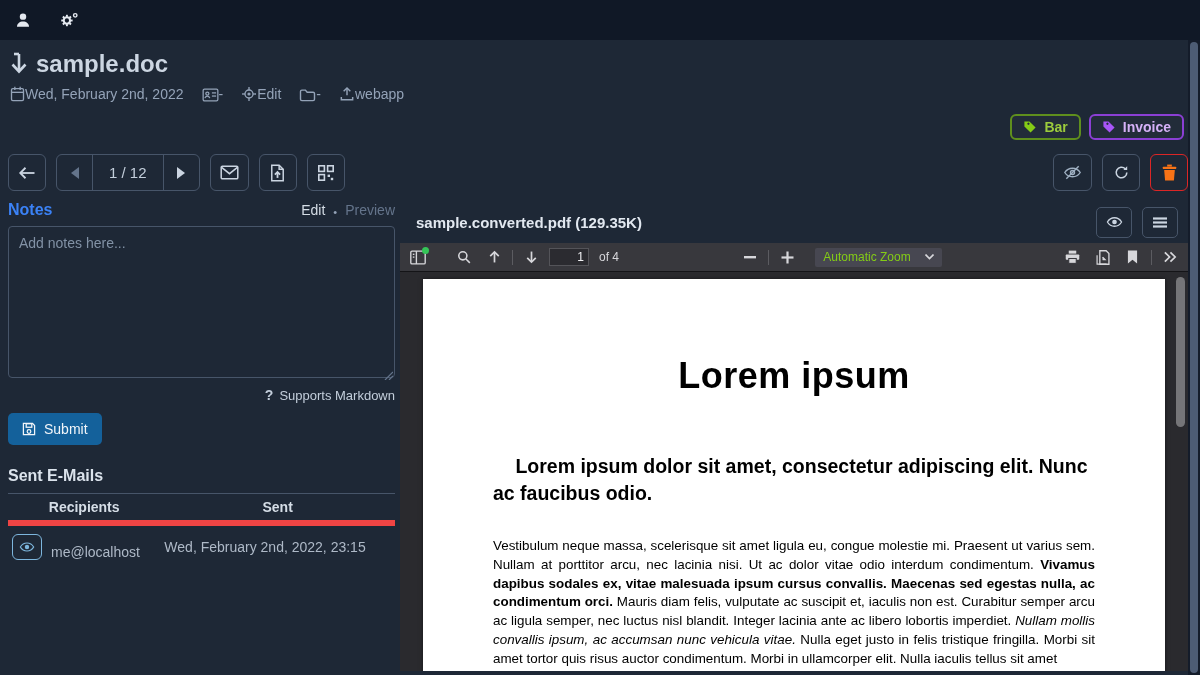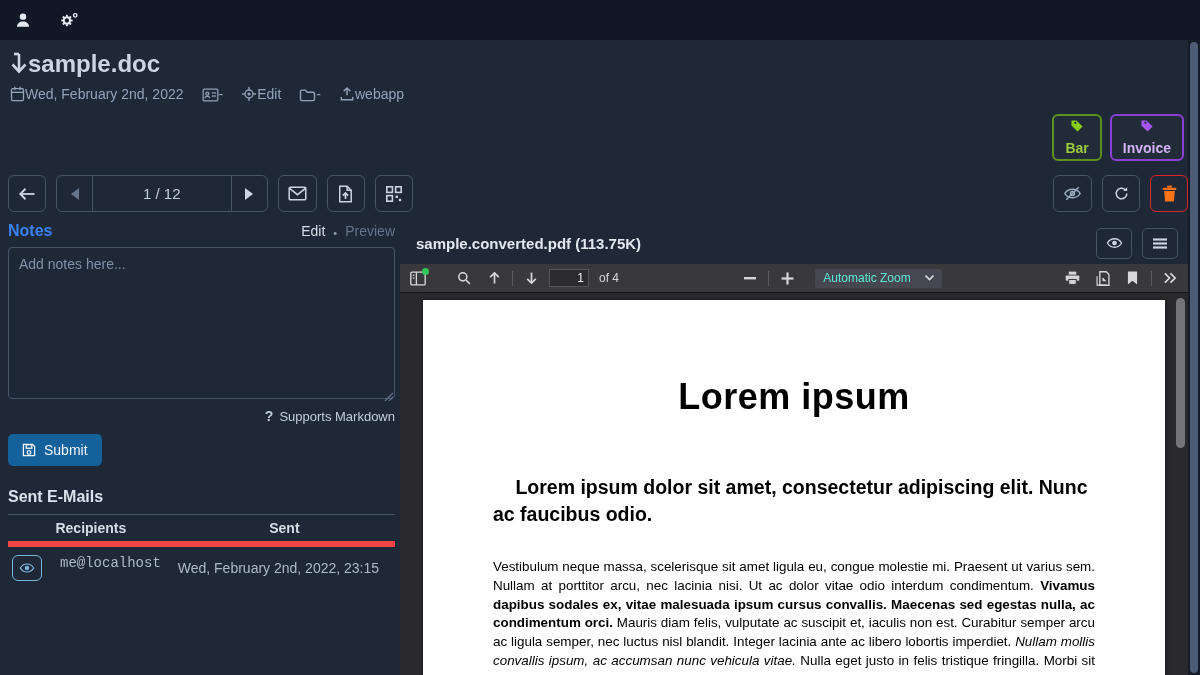--- a/index.html
+++ b/index.html
@@ -9,37 +9,37 @@
   
   .navbar { height:40px; background:#101826; display:flex; align-items:center; justify-content:space-between; padding:0 14px; }
   .nav-left { display:flex; align-items:center; gap:16px; }
   .icon-btn { background:none; border:none; color:#e5e9f0; cursor:pointer; display:flex; align-items:center; }
   .brand { display:flex; align-items:center; gap:10px; }
   .brand-name { font-weight:bold; font-size:16px; color:#f1f5f9; letter-spacing:.2px; }
   .nav-right { display:flex; align-items:center; gap:26px; }
 
   
   .item-header { padding:10px 16px 0 10px; }
-  .item-title { display:flex; align-items:center; color:#ccd6e2; font-size:24px; font-weight:bold; }
+  .item-title { display:flex; align-items:center; gap:8px; color:#ccd6e2; font-size:24px; font-weight:bold; }
   .item-meta { display:flex; align-items:center; gap:10px; margin-top:8px; color:#94a3b8; font-size:14px; }
   .meta-group { display:flex; align-items:flex-end; }
   .meta-group + .meta-group { margin-left:8px; }
 
   .tags-row { display:flex; justify-content:flex-end; gap:8px; padding:12px 16px 0 0; }
-  .tag-btn { display:flex; align-items:center; gap:7px; font-size:14px; font-weight:bold; padding:3px 11px; border-radius:6px; background:rgba(255,255,255,0.02); cursor:pointer;flex-direction:column; }
+  .tag-btn { display:flex; align-items:center; gap:7px; font-size:14px; font-weight:bold; padding:3px 11px; border-radius:6px; background:rgba(255,255,255,0.02); cursor:pointer; }
   .tag-green { color:#9ccc3c; border:2px solid #5f8f1d; }
   .tag-green .tag-ic { color:#84cc16; }
   .tag-purple { color:#d5b1f7; border:2px solid #8b3fd4; }
   .tag-purple .tag-ic { color:#a855f7; }
 
   
   .toolbar-row { display:flex; justify-content:space-between; align-items:center; padding:14px 12px 0 8px; }
   .tb-left, .tb-right { display:flex; align-items:center; gap:10px; }
   .tb-btn { height:37px; min-width:38px; border:1px solid #475569; border-radius:6px; background:transparent; color:#cbd5e1; display:flex; align-items:center; justify-content:center; cursor:pointer; padding:0 9px; }
-  .pager { display:flex; align-items:stretch; height:37px; border:1px solid #475569; border-radius:6px; overflow:hidden;gap:34px; }
+  .pager { display:flex; align-items:stretch; height:37px; border:1px solid #475569; border-radius:6px; overflow:hidden; }
   .pager > * { display:flex; align-items:center; justify-content:center; background:transparent; border:none; color:#cbd5e1; cursor:pointer; }
   .pager-prev { width:36px; color:#64748b; border-right:1px solid #475569; }
   .pager-label { padding:0 16px; font-size:15px; color:#c3cedb; }
   .pager-next { width:36px; border-left:1px solid #475569; }
   .tb-btn.danger { border:1px solid #dc2626; }
 
   
   .content { display:flex; margin-top:10px; height:470px; }
   .left-col { width:400px; padding:0 5px 0 8px; flex:none; }
   .right-col { flex:1; display:flex; flex-direction:column; margin-right:12px; min-width:0; }
@@ -57,37 +57,37 @@
   .resize-grip { position:absolute; right:2px; bottom:2px; color:#64748b; }
   .md-hint { display:flex; justify-content:flex-end; align-items:center; gap:6px; font-size:13px; color:#c3cedb; margin-top:5px; }
   .md-q { font-weight:bold; font-size:14px; }
   .submit-btn { margin-top:10px; background:#14619b; color:#f1f5f9; border:none; border-radius:5px; font-size:14px; padding:8px 14px; display:flex; align-items:center; gap:8px; cursor:pointer; }
 
   
   .sent-heading { margin-top:22px; font-size:16px; font-weight:bold; color:#dbe3ec; }
   table.sent-table { width:100%; border-collapse:collapse; margin-top:8px; font-size:14px; }
   .sent-table thead th { border-top:1px solid #475569; border-bottom:6px solid #ef4444; padding:5px 4px; font-weight:bold; color:#d5dde6; text-align:center; }
   .sent-table td { padding:8px 4px; color:#aeb9c7; }
-  .cell-recipient { display:flex; align-items:flex-start; gap:18px;font-family:Liberation Mono, monospace; }
+  .cell-recipient { display:flex; align-items:flex-end; gap:9px; }
   .eye-mini-btn { border:1px solid #7db6dd; border-radius:6px; background:transparent; color:#7db6dd; width:30px; height:26px; display:flex; align-items:center; justify-content:center; cursor:pointer; }
 
   
   .attach-header { height:42px; display:flex; align-items:center; justify-content:space-between; padding:0 10px 0 16px; }
   .attach-name { font-size:15px; font-weight:bold; color:#e2e8f0; }
   .attach-actions { display:flex; gap:10px; }
   .attach-btn { width:36px; height:31px; border:1px solid #475569; border-radius:5px; background:transparent; color:#cbd5e1; display:flex; align-items:center; justify-content:center; cursor:pointer; }
 
   .pdf-toolbar { height:29px; background:#38383d; border-bottom:1px solid #141417; display:flex; align-items:center; justify-content:space-between; padding:0 6px; color:#d7d7db; font-size:12px; }
   .pt-left, .pt-mid, .pt-right { display:flex; align-items:center; gap:6px; }
   .pt-btn { background:none; border:none; color:#d7d7db; width:24px; height:22px; display:flex; align-items:center; justify-content:center; cursor:pointer; position:relative; }
   .pt-sep { width:1px; height:15px; background:#5c5c61; }
   .green-dot { position:absolute; top:1px; right:1px; width:7px; height:7px; border-radius:50%; background:#35c558; }
   .page-input { width:40px; height:18px; background:#2b2b30; border:1px solid #545459; color:#f0f0f3; font-size:12px; text-align:right; padding-right:4px; font-family:"Liberation Sans",sans-serif; }
   .of-label { margin-left:4px; }
-  .zoom-select { background:#474751; color:#5eead4; border:none; height:19px; display:flex; align-items:center; gap:14px; padding:0 8px; border-radius:2px; cursor:pointer; font-size:12px; }
+  .zoom-select { background:#474751; color:#84cc16; border:none; height:19px; display:flex; align-items:center; gap:14px; padding:0 8px; border-radius:2px; cursor:pointer; font-size:12px; }
 
   .pdf-view { flex:1; background:#2a2a2e; position:relative; overflow:hidden; }
   .pdf-page { width:742px; margin:7px auto 0; background:#ffffff; color:#000; height:500px; padding:0 70px; box-shadow:0 0 4px rgba(0,0,0,.5); }
   .pdf-title { text-align:center; font-size:36px; font-weight:bold; padding-top:76px; letter-spacing:.5px; }
   .pdf-subtitle { margin-top:56px; font-size:19.5px; font-weight:bold; line-height:1.36; text-indent:1.15em; }
   .pdf-body { margin-top:31px; font-size:13.4px; line-height:1.4; text-align:justify; }
   .seg-bold { font-weight:bold; }
   .seg-italic { font-style:italic; }
   .pdf-scrollbar { position:absolute; top:0; right:0; width:16px; height:100%; background:#2a2a2e; }
   .pdf-thumb { position:absolute; top:5px; right:3px; width:9px; height:150px; background:#757578; border-radius:5px; }
@@ -354,21 +354,21 @@
             </span>
           </td>
           <td>Wed, February 2nd, 2022, 23:15</td>
         </tr>
       </tbody>
     </table>
   </aside>
 
   <section class="right-col">
     <div class="attach-header">
-      <span class="attach-name">sample.converted.pdf (113.75K)</span>
+      <span class="attach-name">sample.converted.pdf (129.35K)</span>
       <span class="attach-actions">
         <button class="attach-btn">
           <span>
             <svg width="17" height="12" viewBox="0 0 24 16" fill="none" stroke="#cbd5e1" stroke-width="1.8">
                 <path d="M2 8s3.5-6 10-6 10 6 10 6-3.5 6-10 6S2 8 2 8z"></path>
                 <circle cx="12" cy="8" r="2.4" fill="#cbd5e1"></circle>
               </svg>
           </span>
         </button>
         <button class="attach-btn">

